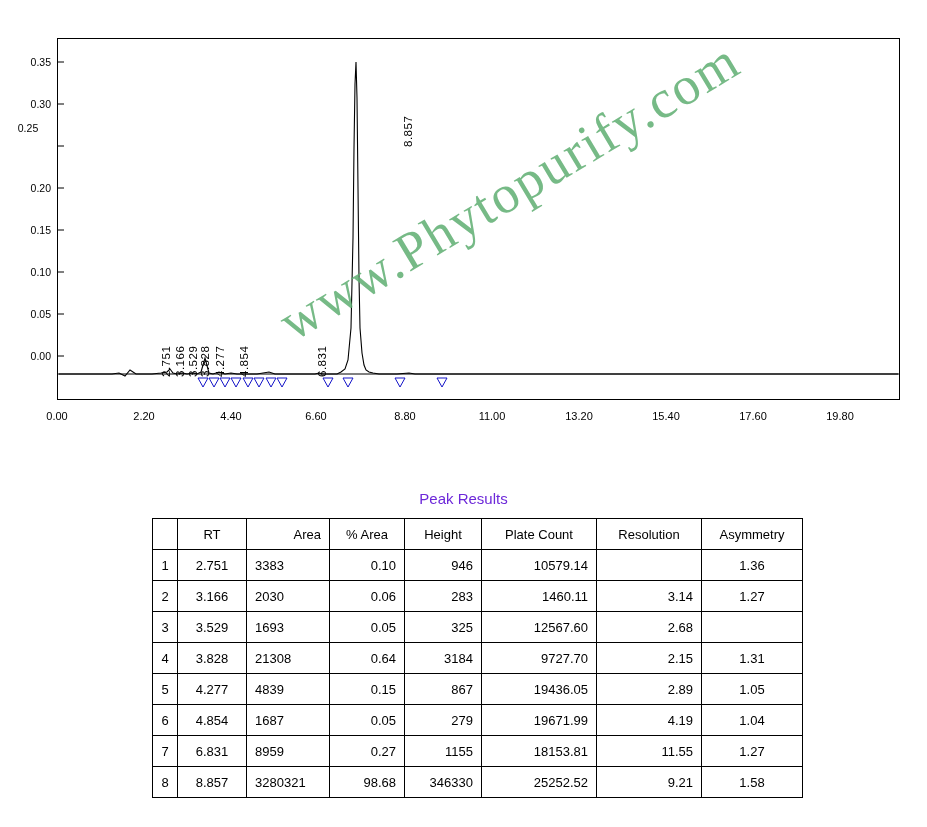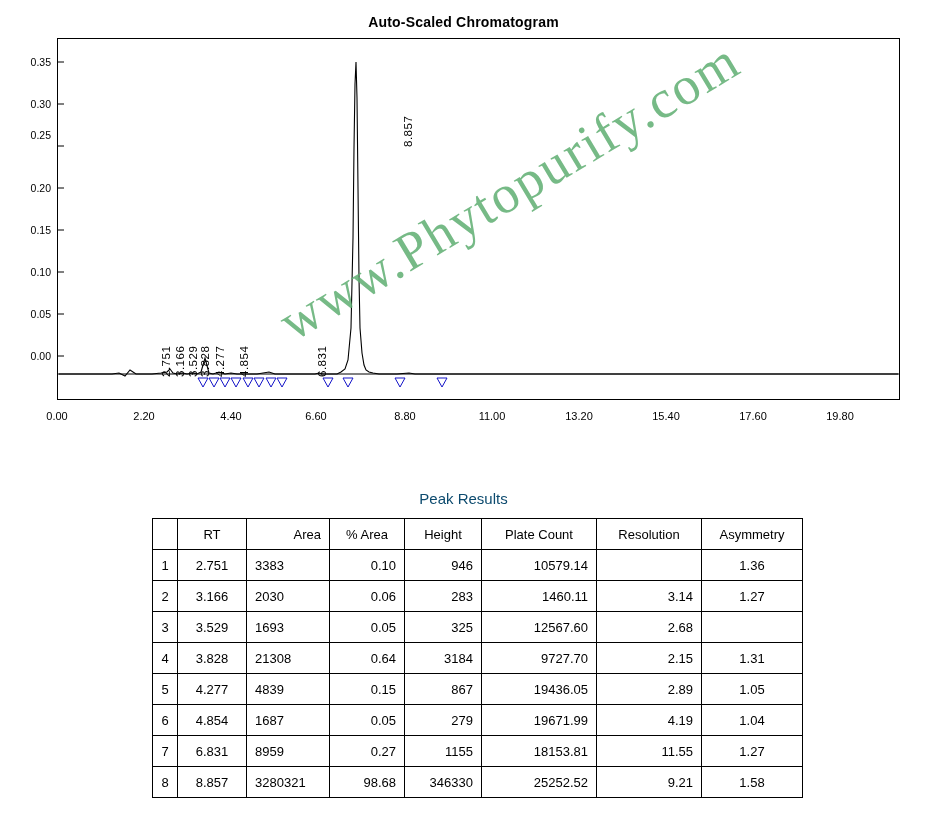--- a/index.html
+++ b/index.html
@@ -90,21 +90,21 @@
   }
 
   
   #results-title {
     position: absolute;
     left: 0;
     top: 490px;
     width: 927px;
     text-align: center;
     font-size: 15px;
-    color: #0c4a6e;
+    color: #6d28d9;
   }
   #peak-results-table {
     position: absolute;
     left: 152px;
     top: 518px;
     border-collapse: collapse;
     font-size: 13px;
   }
   #peak-results-table td, #peak-results-table th {
     border: 1px solid #000000;
@@ -122,21 +122,20 @@
   #peak-results-table .c-plate { width: 98px; text-align: right; }
   #peak-results-table .c-res { width: 88px; text-align: right; }
   #peak-results-table .c-asym { width: 84px; text-align: center; }
   #peak-results-table thead td { text-align: center; }
 </style>
 </head>
 <body>
 
 <div id="chromatogram-panel">
 
-  <div id="chart-title">Auto-Scaled Chromatogram</div>
 
   <div id="plot-frame"></div>
 
   <svg id="plot-svg" width="843" height="362">
 
     <g stroke="#000" stroke-width="1">
       <line x1="1" y1="24" x2="7" y2="24"></line>
       <line x1="1" y1="66" x2="7" y2="66"></line>
       <line x1="1" y1="108" x2="7" y2="108"></line>
       <line x1="1" y1="150" x2="7" y2="150"></line>
@@ -161,21 +160,21 @@
       <polygon points="220,340 230,340 225,349"></polygon>
       <polygon points="266,340 276,340 271,349"></polygon>
       <polygon points="286,340 296,340 291,349"></polygon>
       <polygon points="338,340 348,340 343,349"></polygon>
       <polygon points="380,340 390,340 385,349"></polygon>
     </g>
   </svg>
 
   <div class="ytick-label" style="left:5px; top:56px;">0.35</div>
   <div class="ytick-label" style="left:5px; top:98px;">0.30</div>
-  <div class="ytick-label" style="left:5px; top:129px;">0.25</div>
+  <div class="ytick-label" style="left:5px; top:122px;text-align:center;">0.25</div>
   <div class="ytick-label" style="left:5px; top:182px;">0.20</div>
   <div class="ytick-label" style="left:5px; top:224px;">0.15</div>
   <div class="ytick-label" style="left:5px; top:266px;">0.10</div>
   <div class="ytick-label" style="left:5px; top:308px;">0.05</div>
   <div class="ytick-label" style="left:5px; top:350px;">0.00</div>
 
   <div class="xtick-label" style="left:34px; top:410px;">0.00</div>
   <div class="xtick-label" style="left:121px; top:410px;">2.20</div>
   <div class="xtick-label" style="left:208px; top:410px;">4.40</div>
   <div class="xtick-label" style="left:293px; top:410px;text-align:center;">6.60</div>

